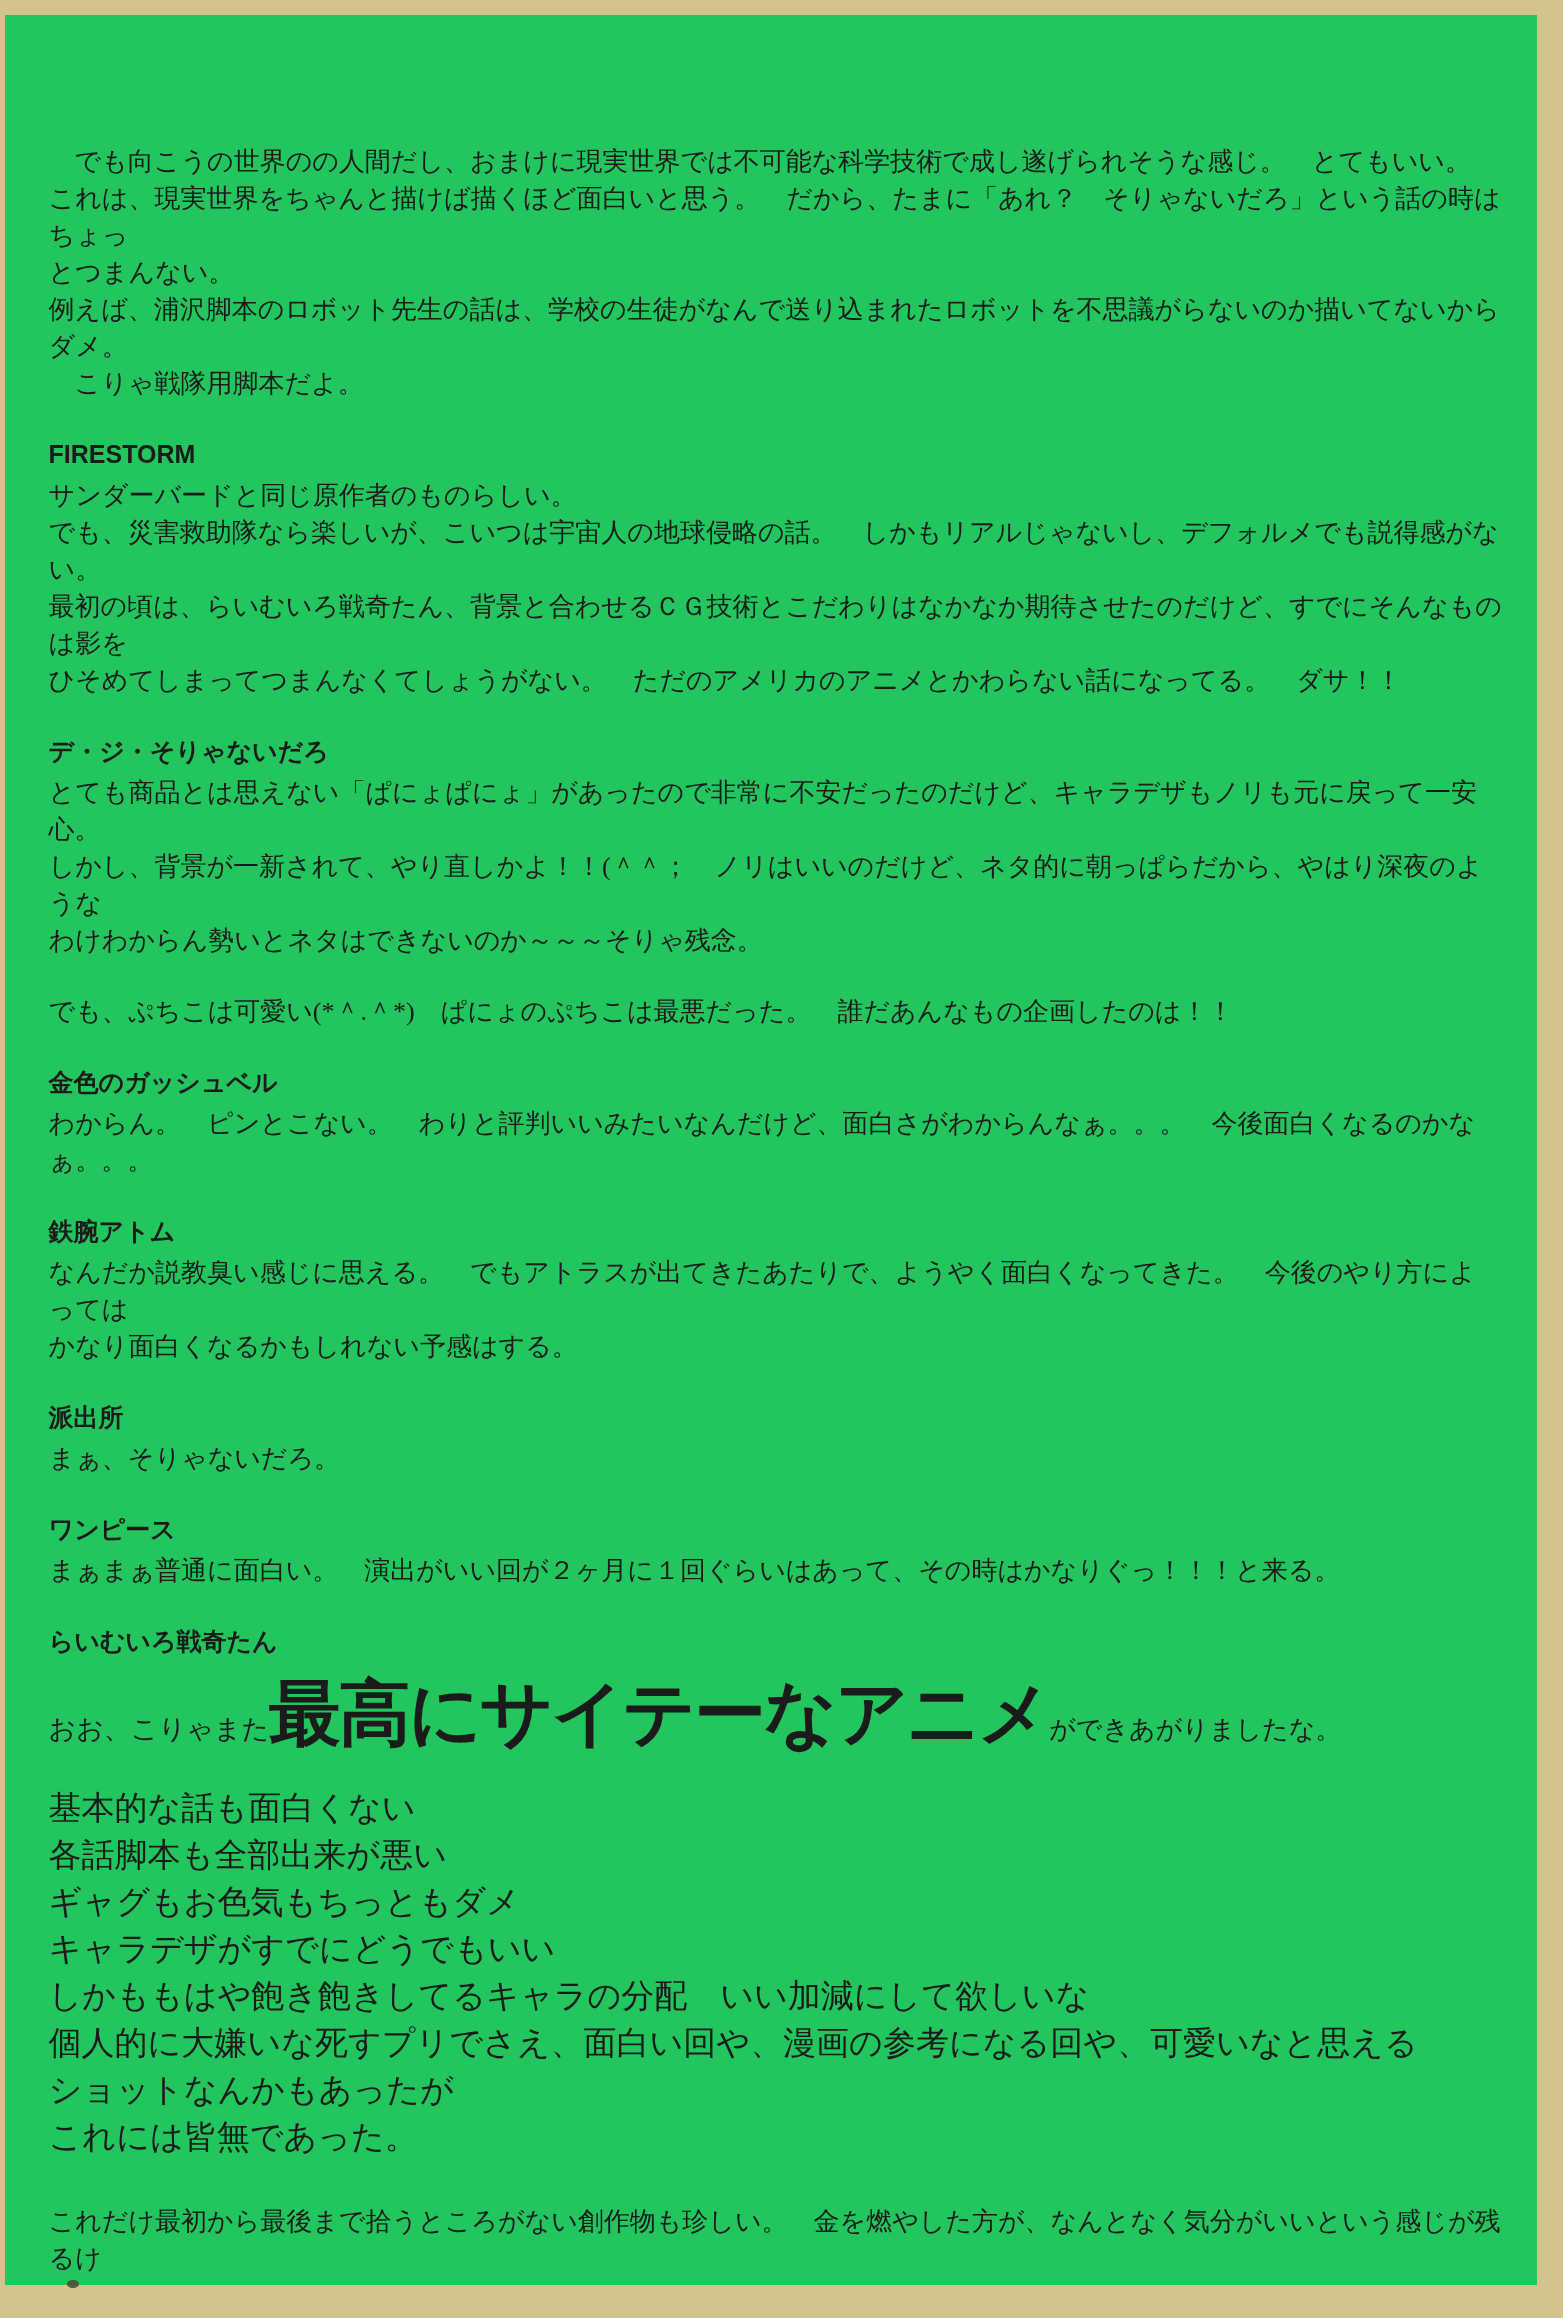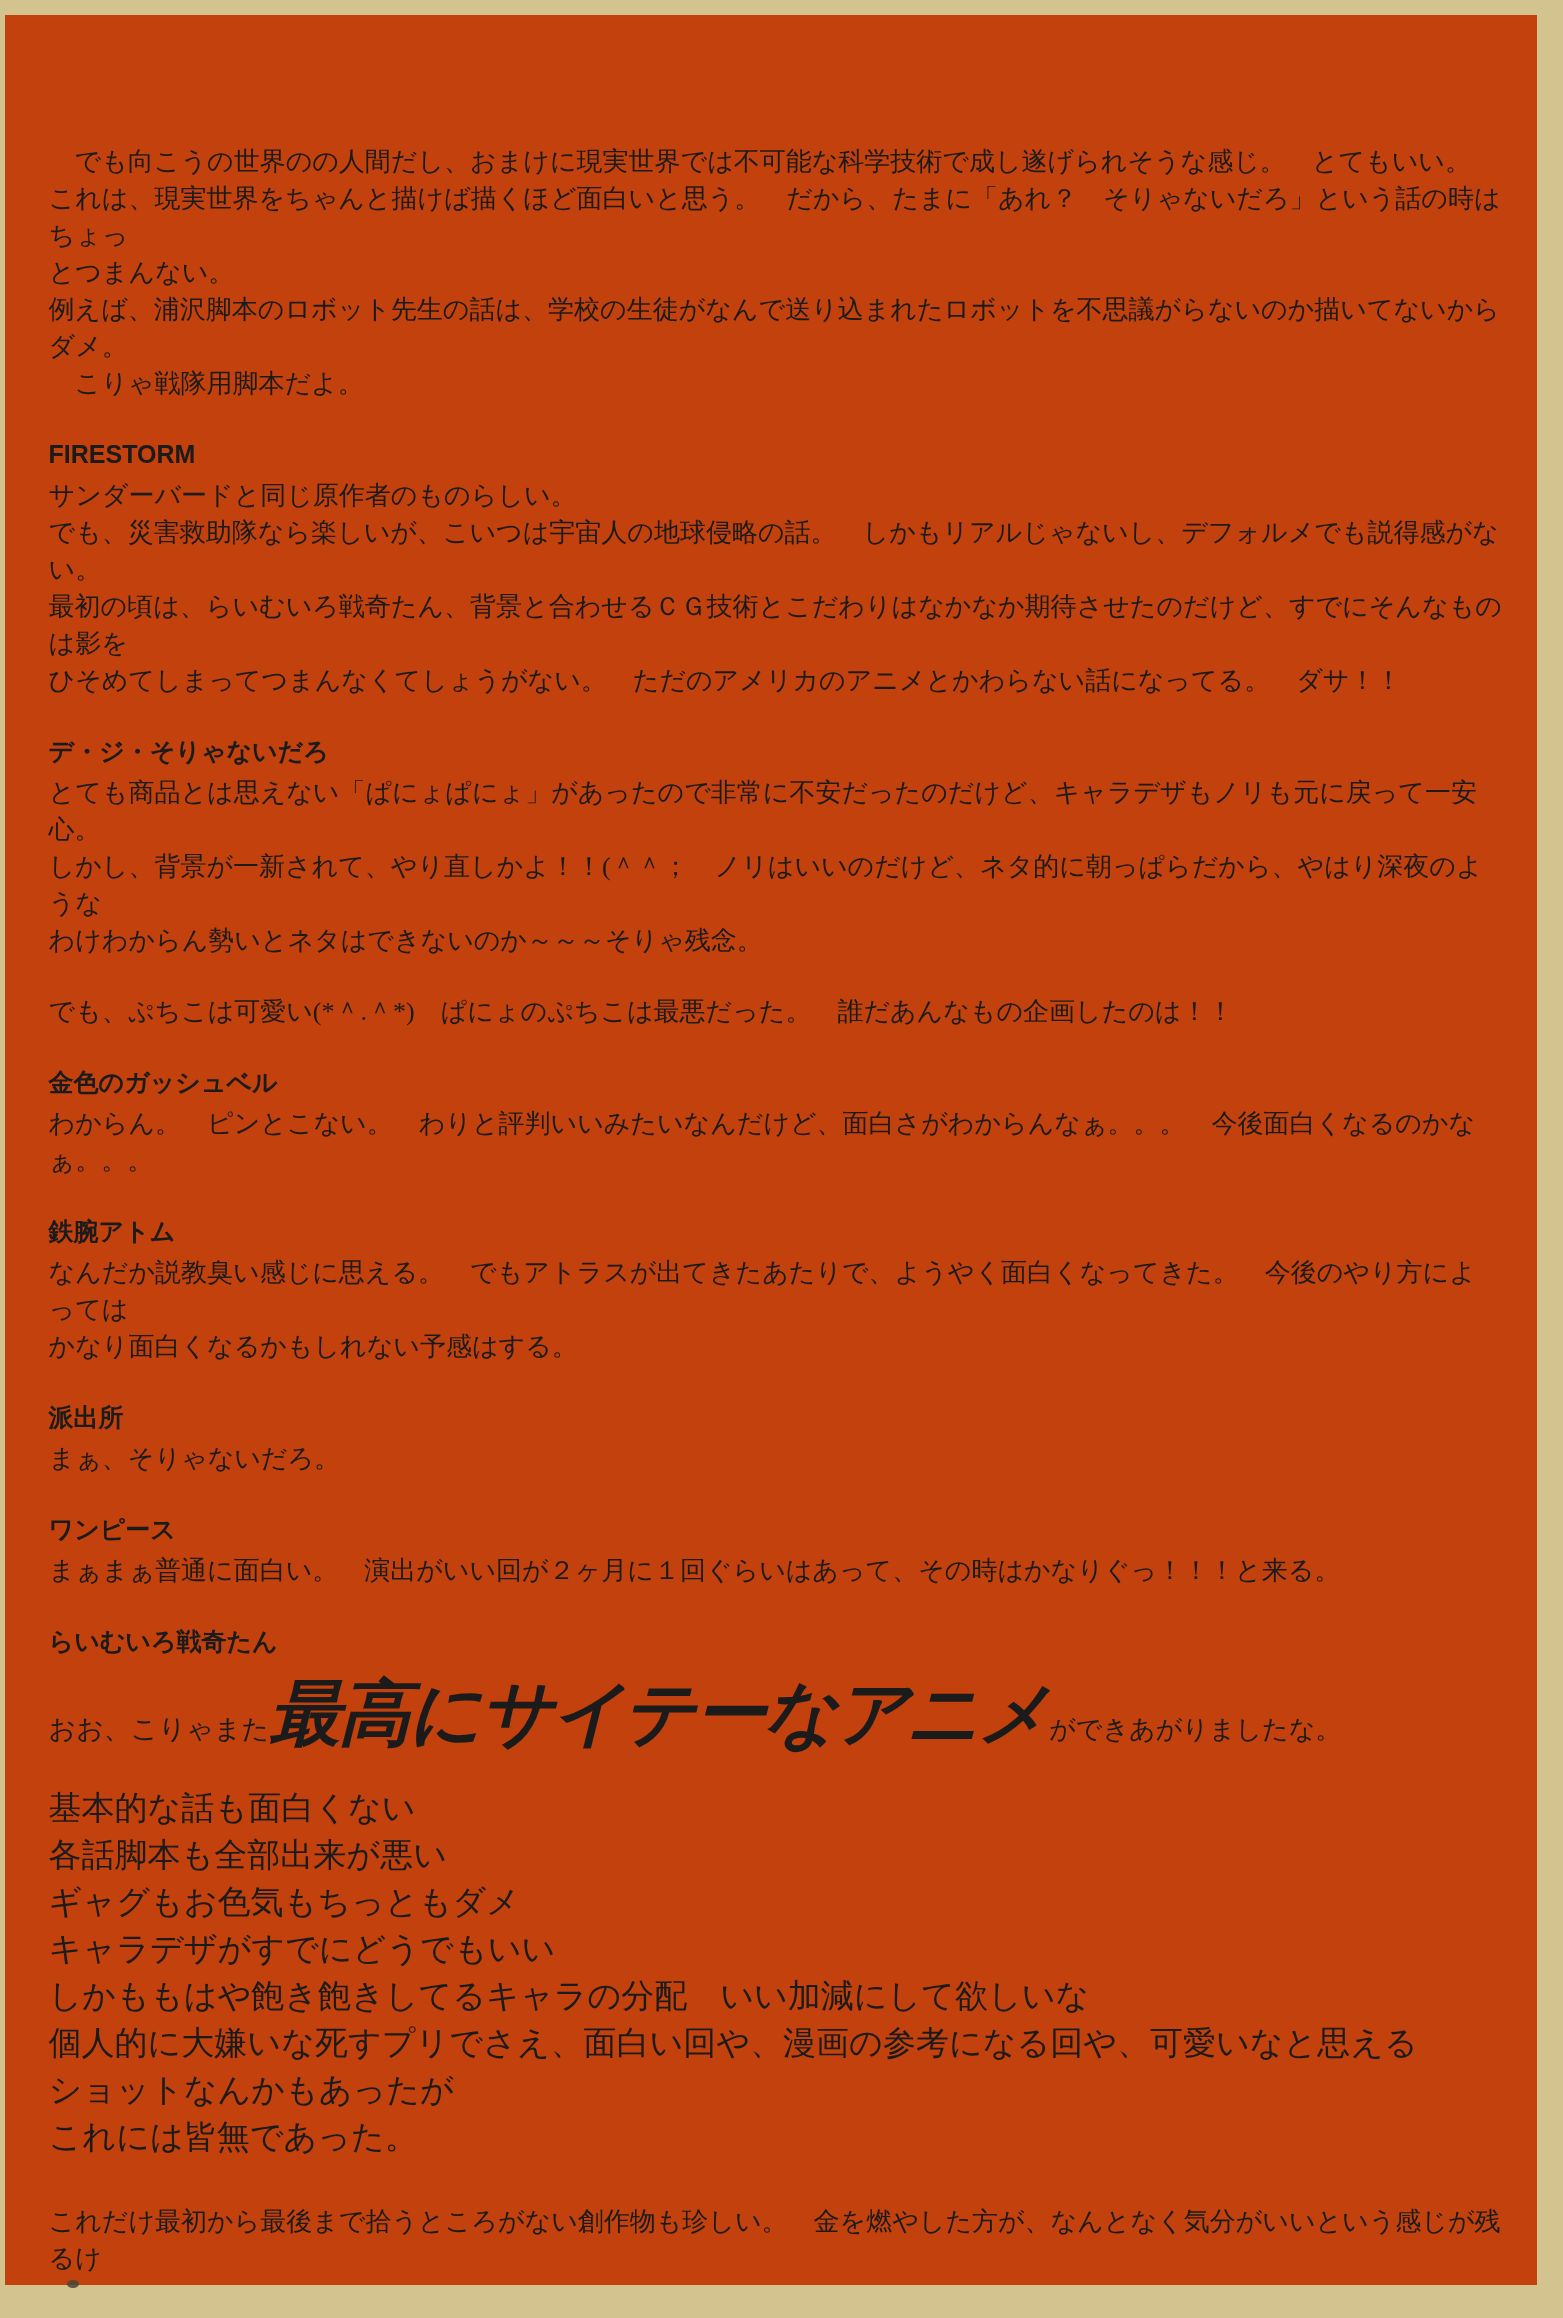--- a/index.html
+++ b/index.html
@@ -4,39 +4,39 @@
 <style>
   html,body{margin:0;padding:0;}
   body{
     width:1563px;height:2319px;position:relative;
     background:#d2c38f;
     color:#1b1b1b;
     font-family:"Liberation Serif","DejaVu Serif",serif;
   }
   .page{
     position:absolute;top:15.3px;left:4.6px;right:26px;bottom:34px;
-    background:#c2410c;
+    background:#22c55e;
     padding:128px 35px 0 44px;
     box-sizing:border-box;
     overflow:hidden;
   }
   .block{margin-top:34px;}
   .block:first-child{margin-top:0;}
   .para{font-size:26px;line-height:37px;}
   .para .line{min-height:37px;}
   .heading{
     font-family:"Liberation Sans","DejaVu Sans",sans-serif;
     font-weight:bold;font-size:25px;line-height:37px;
   }
   .heading + .block{margin-top:4px;}
   .emphasis{white-space:nowrap;line-height:98px;}
   .emphasis-prefix{font-family:Liberation Mono, monospace;font-size:27px;}
   .emphasis-big{
     font-family:"Liberation Sans","DejaVu Sans",sans-serif;
-    font-size:72px;font-weight:bold;letter-spacing:-2.3px;font-style:italic;
+    font-size:72px;font-weight:bold;letter-spacing:-2.3px;
   }
   .emphasis-suffix{font-family:"Liberation Sans","DejaVu Sans",sans-serif;font-size:26px;}
   .biglist{
     font-family:"Liberation Sans","DejaVu Sans",sans-serif;
     font-size:33px;line-height:47px;
   }
   .biglist .line{min-height:47px;}
   [data-name="raimu-emphasis"]{margin-top:1.5px;}
   [data-name="raimu-emphasis"] + .biglist{margin-top:1px;}
   [data-name="raimu-complaint-list"]{margin-top:29px;}

